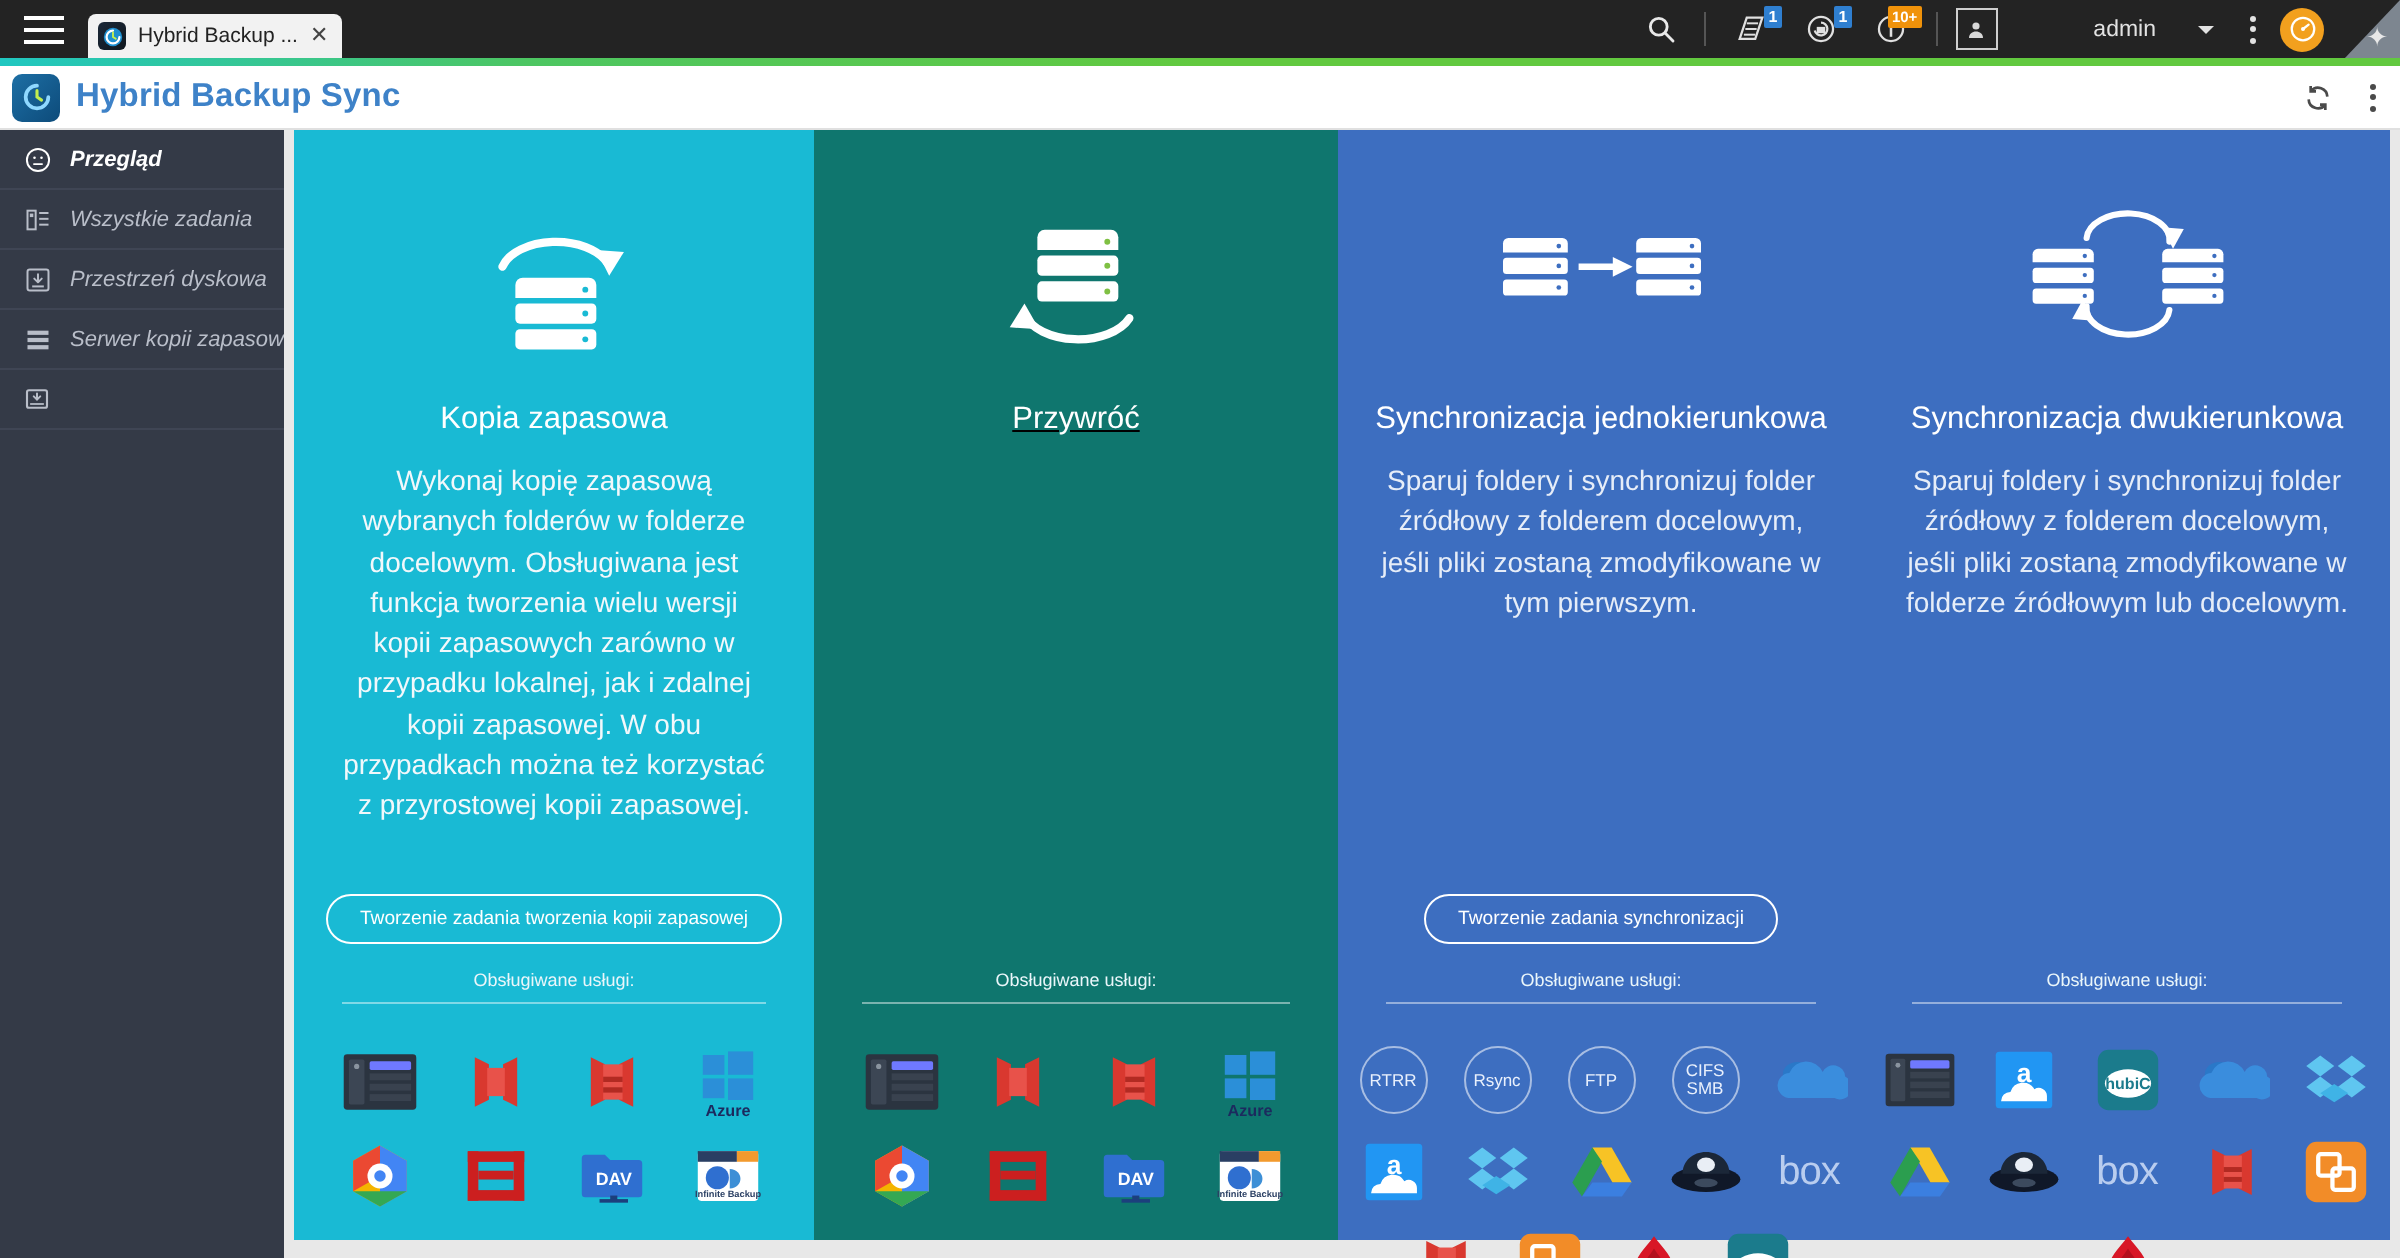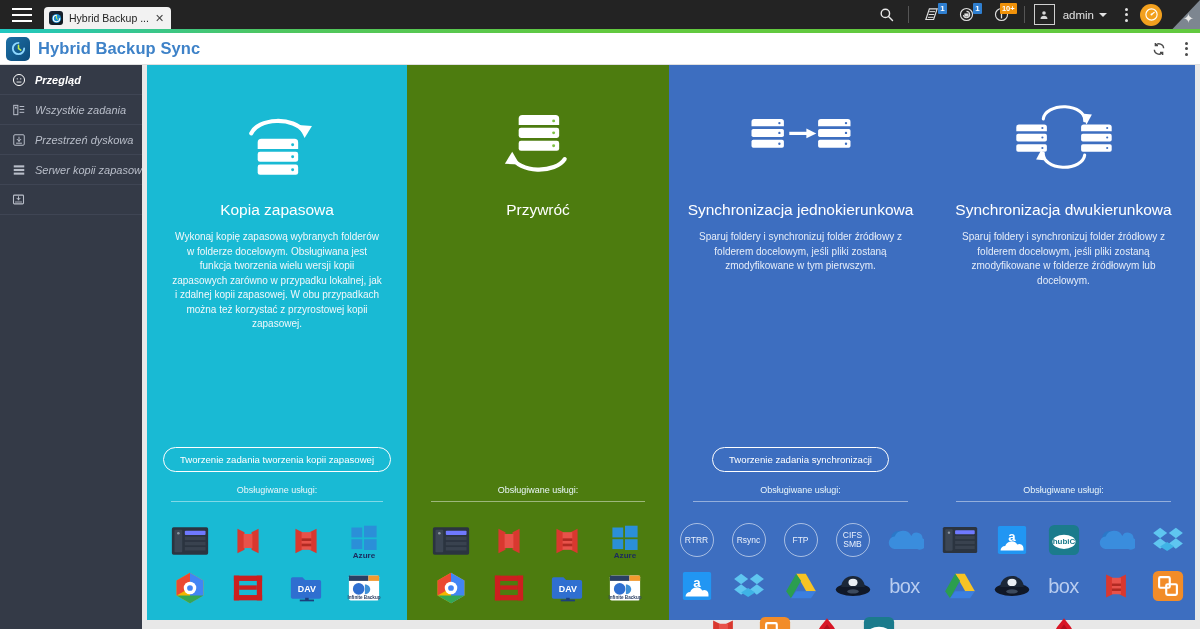--- a/index.html
+++ b/index.html
@@ -28,22 +28,22 @@
   .osbtn { height:29px; display:flex; align-items:center; justify-content:center;
            padding:0 9px; position:relative; cursor:pointer; }
   .osbtn svg { display:block; }
   .badge { position:absolute; top:3px; right:2px; background:#2f7fd0; color:#fff;
            font-size:8px; line-height:9px; padding:1px 2px; border-radius:1px;
            font-weight:bold; }
   .badge.orange { background:#f0920a; padding:1px 2px; font-size:7.5px; }
   .osdiv { width:1px; height:17px; background:#555; margin:0 5px; }
   .userbox { width:21px; height:21px; border:1.5px solid #cfcfcf; display:flex;
              align-items:center; justify-content:center; margin:0 8px 0 4px; }
-  .adminlbl { color:#e2e2e2; font-size:11.5px; display:flex; align-items:center; gap:5px;
-              padding-right:6px;}
+  .adminlbl { color:#e2e2e2; font-size:11.5px; display:flex; align-items:center; gap:21px;
+              padding-right:6px;margin-left:40px;}
   .caret { width:0;height:0;border-left:4px solid transparent;border-right:4px solid transparent;
            border-top:4.5px solid #e2e2e2; }
   .kebab { display:flex; flex-direction:column; gap:2.5px; padding:0 12px; cursor:pointer; }
   .kebab i { width:3px; height:3px; background:#e2e2e2; border-radius:50%; }
   .gauge { width:22px;height:22px;border-radius:50%;background:#f2a01e;
            display:flex;align-items:center;justify-content:center;margin-right:6px; }
   .corner { width:32px; height:29px; background:#7d8690; clip-path:polygon(14% 100%,100% 0,100% 100%);
             position:relative; }
   .corner .arr { position:absolute; right:6px; bottom:4px; color:#e8e8e8; font-size:13px; line-height:1;}
 
@@ -74,30 +74,30 @@
   .sitem.active .slabel { color:#ffffff; font-weight:bold; }
   .sitem .schev { margin-left:auto; margin-right:10px; }
 
   
   .content { position:absolute; left:142px; top:65px; width:1058px; height:564px;
              background:#e8e8e8; padding:0 0 0 0; display:flex; }
   .cardwrap { display:flex; width:1048px; margin:0 5px 24px 5px; height:555px; }
   .card { position:relative; display:flex; flex-direction:column; align-items:center;
           padding-top:12px; }
   .card.c1 { flex:0 0 260px; background:#19bad4; }
-  .card.c2 { flex:0 0 262px; background:#4d7c0f; }
+  .card.c2 { flex:0 0 262px; background:#0f766e;text-decoration:underline; }
   .card.c3 { flex:0 0 263px; background:#3d6ec0; }
   .card.c4 { flex:1 1 auto; background:#3d6ec0; }
   .card.c4::before { content:""; position:absolute; left:0; top:18px; bottom:18px;
                      width:1px; background:rgba(255,255,255,0.0); }
 
   .cardhero { height:120px; display:flex; align-items:center; justify-content:center; }
   .cardtitle { font-size:15.5px; color:#fff; margin-top:4px; text-align:center;
                font-weight:normal; }
-  .carddesc { font-size:10px; color:#f2f8fb; line-height:1.45; text-align:center;
+  .carddesc { font-size:14px; color:#f2f8fb; line-height:1.45; text-align:center;
               margin-top:11px; width:212px; }
   .card.c3 .carddesc, .card.c4 .carddesc { width:222px; color:#e6edf8;text-align:center; }
 
   .cta { position:absolute; top:382px; border:1px solid #fff; border-radius:14px;
          color:#fff; font-size:9.6px; padding:6px 16px; background:transparent;
          cursor:pointer; white-space:nowrap; font-family:"Liberation Sans",sans-serif;}
 
   .svc-label { position:absolute; top:420px; font-size:9px; color:#eaf6fa; }
   .svc-rule { position:absolute; top:436px; height:1px; background:rgba(255,255,255,.45); }
   .card.c1 .svc-rule { left:24px; right:24px; }

